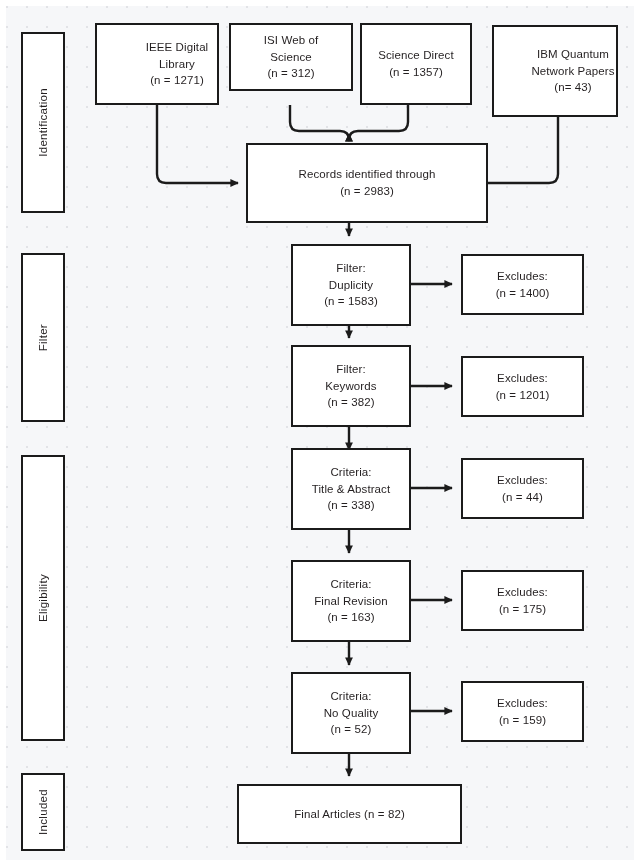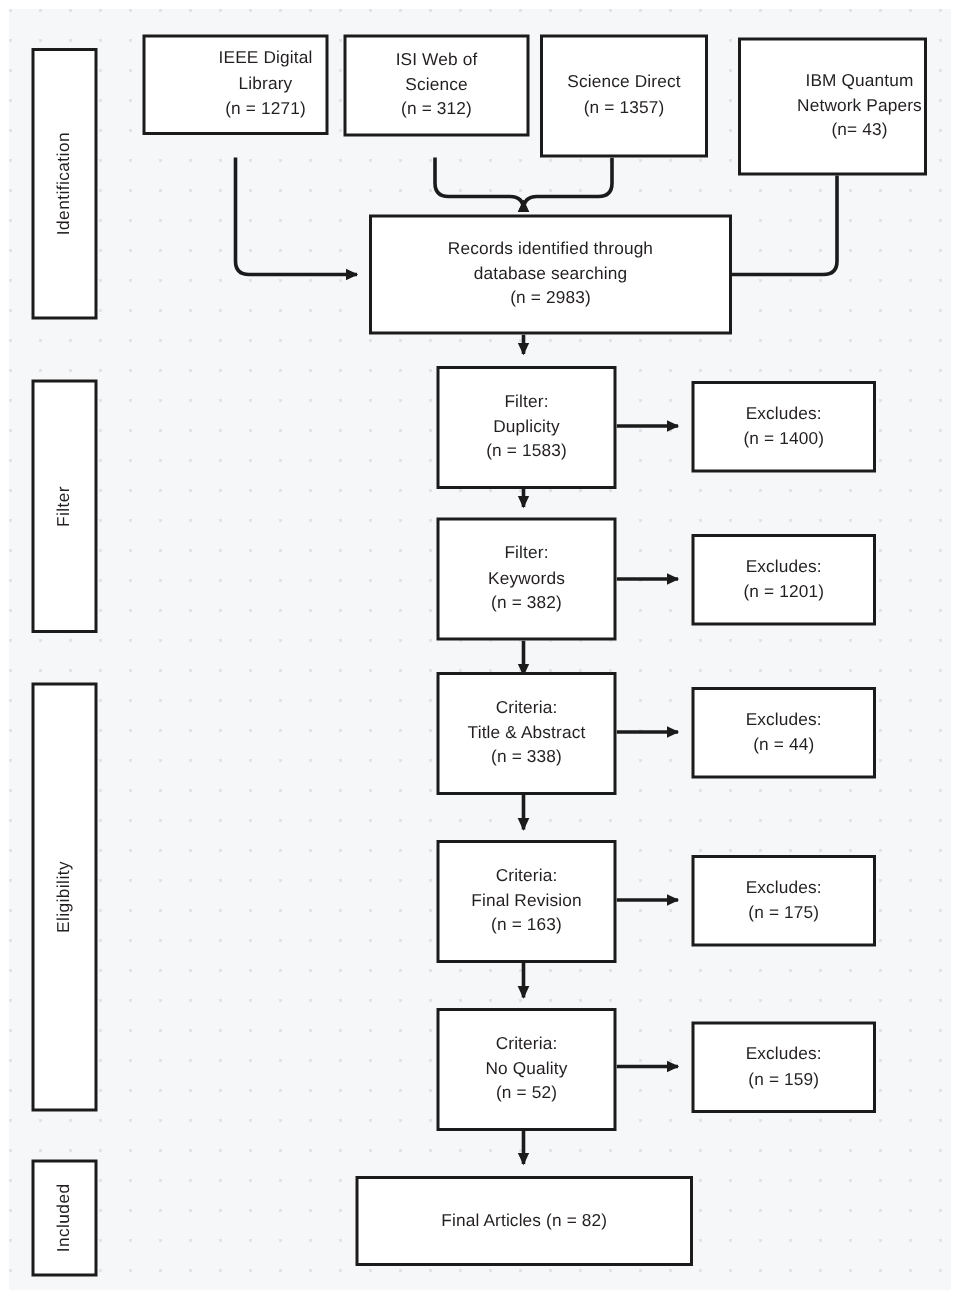--- a/index.html
+++ b/index.html
@@ -104,21 +104,21 @@
   <div class="phase" style="left:21px;top:253px;width:44px;height:169px;">
     <span>Filter</span>
   </div>
   <div class="phase" style="left:21px;top:455px;width:44px;height:286px;">
     <span>Eligibility</span>
   </div>
   <div class="phase" style="left:21px;top:773px;width:44px;height:78px;">
     <span>Included</span>
   </div>
 
-  <div class="node" style="left:95px;top:23px;width:124px;height:67px;padding-left:40px;">
+  <div class="node" style="left:95px;top:23px;width:124px;height:82px;padding-left:40px;">
     <div class="inner">
       <span class="ln">IEEE Digital</span>
       <span class="ln">Library</span>
       <span class="ln">(n = 1271)</span>
     </div>
   </div>
 
   <div class="node" style="left:229px;top:23px;width:124px;height:68px;">
     <div class="inner">
       <span class="ln">ISI Web of</span>
@@ -138,21 +138,20 @@
     <div class="inner">
       <span class="ln">IBM Quantum</span>
       <span class="ln">Network Papers</span>
       <span class="ln">(n= 43)</span>
     </div>
   </div>
 
   <div class="node" style="left:246px;top:143px;width:242px;height:80px;">
     <div class="inner">
       <span class="ln">Records identified through</span>
-      <span class="ln">database searching</span>
       <span class="ln">(n = 2983)</span>
     </div>
   </div>
 
   <div class="node" style="left:291px;top:244px;width:120px;height:82px;">
     <div class="inner">
       <span class="ln">Filter:</span>
       <span class="ln">Duplicity</span>
       <span class="ln">(n = 1583)</span>
     </div>

